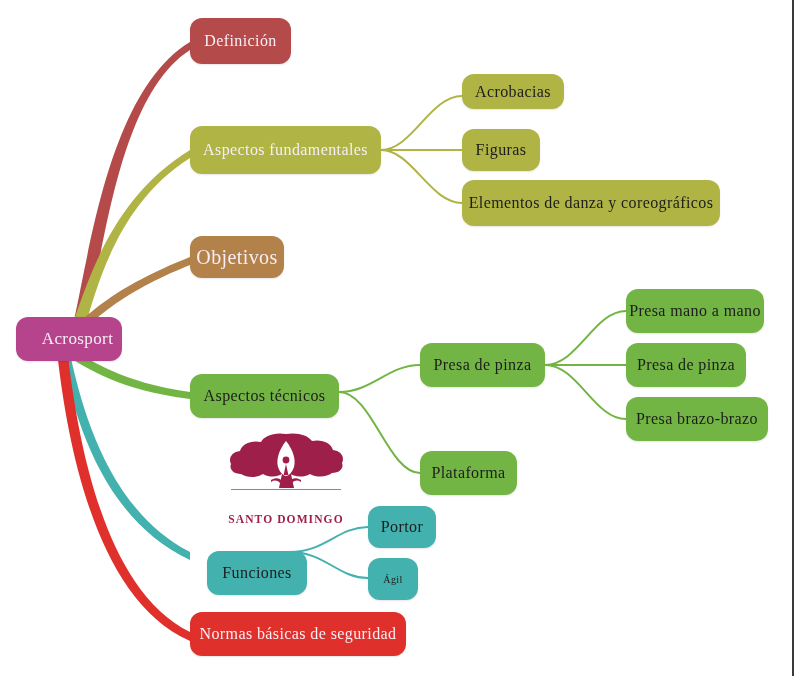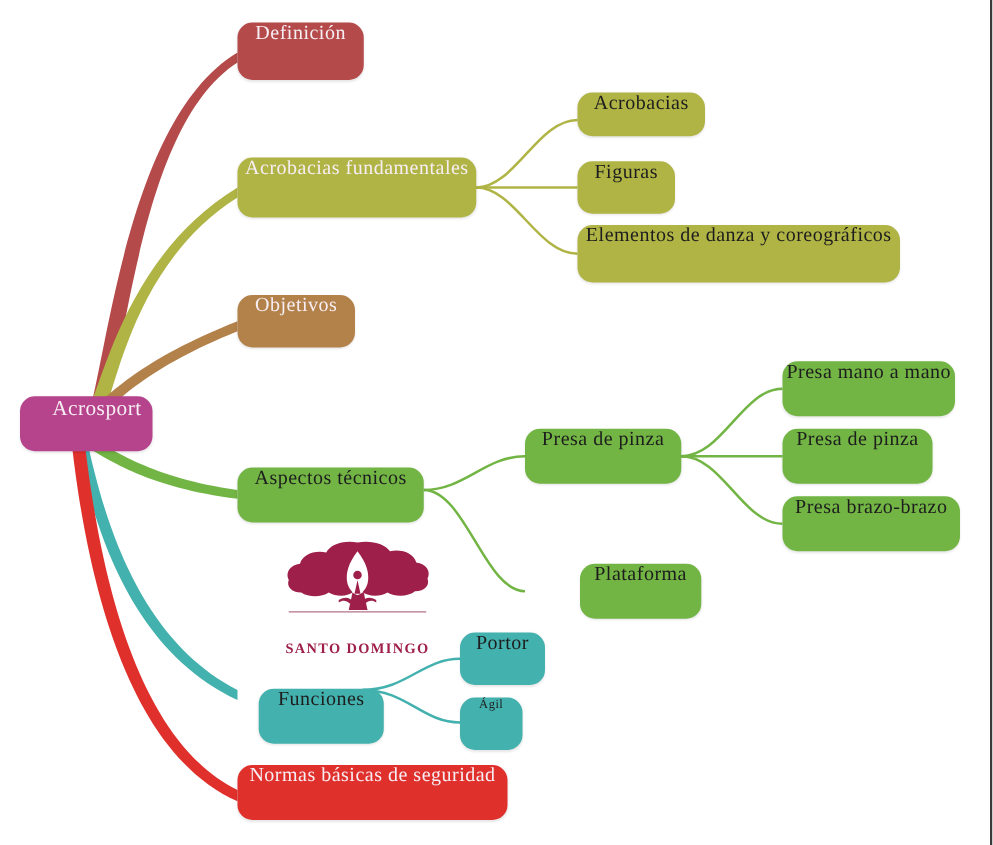--- a/index.html
+++ b/index.html
@@ -22,21 +22,21 @@
     left: 0;
     top: 0;
     width: 794px;
     height: 676px;
     pointer-events: none;
   }
   .node {
     position: absolute;
     box-sizing: border-box;
     display: flex;
-    align-items: flex-start;
+    align-items: center;
     justify-content: center;
     border-radius: 12px;
     font-family: "Liberation Serif", serif;
     letter-spacing: 0.4px;
     white-space: nowrap;
     box-shadow: 0 1px 2px rgba(0,0,0,0.10);
     cursor: pointer;
   }
   .node.light-text { color: #f7eef4; }
   .node.dark-text  { color: #1d1d1d; }
@@ -106,36 +106,36 @@
 
   <div class="node light-text" style="left:16px; top:317px; width:106px; height:44px; background:#b6448c; font-size:17px;padding-left:17px;">
     <span>Acrosport</span>
   </div>
 
   <div class="node light-text" style="left:190px; top:18px; width:101px; height:46px; background:#b44a4a; font-size:16px;">
     <span>Definición</span>
   </div>
 
   <div class="node light-text" style="left:190px; top:126px; width:191px; height:48px; background:#b0b445; font-size:16px;">
-    <span>Acrobacias fundamentales</span>
+    <span>Aspectos fundamentales</span>
   </div>
 
   <div class="node dark-text" style="left:462px; top:74px; width:102px; height:35px; background:#b0b445; font-size:16px;">
     <span>Acrobacias</span>
   </div>
 
   <div class="node dark-text" style="left:462px; top:129px; width:78px; height:42px; background:#b0b445; font-size:16px;">
     <span>Figuras</span>
   </div>
 
   <div class="node dark-text" style="left:462px; top:180px; width:258px; height:46px; background:#b0b445; font-size:16px;">
     <span>Elementos de danza y coreográficos</span>
   </div>
 
-  <div class="node light-text" style="left:190px; top:236px; width:94px; height:42px; background:#b3814a; font-size:16px;">
+  <div class="node light-text" style="left:190px; top:236px; width:94px; height:42px; background:#b3814a; font-size:20px;">
     <span>Objetivos</span>
   </div>
 
   <div class="node dark-text" style="left:190px; top:374px; width:149px; height:44px; background:#72b544; font-size:16px;">
     <span>Aspectos técnicos</span>
   </div>
 
   <div class="node dark-text" style="left:420px; top:343px; width:125px; height:44px; background:#72b544; font-size:16px;">
     <span>Presa de pinza</span>
   </div>
@@ -145,21 +145,21 @@
   </div>
 
   <div class="node dark-text" style="left:626px; top:343px; width:120px; height:44px; background:#72b544; font-size:16px;">
     <span>Presa de pinza</span>
   </div>
 
   <div class="node dark-text" style="left:626px; top:397px; width:142px; height:44px; background:#72b544; font-size:16px;">
     <span>Presa brazo-brazo</span>
   </div>
 
-  <div class="node dark-text" style="left:420px; top:451px; width:97px; height:44px; background:#72b544; font-size:16px;margin-left:44px;">
+  <div class="node dark-text" style="left:420px; top:451px; width:97px; height:44px; background:#72b544; font-size:16px;">
     <span>Plataforma</span>
   </div>
 
   <div class="node dark-text" style="left:207px; top:531px; width:100px; height:44px; background:#43b1ae; font-size:16px;margin-top:20px;">
     <span>Funciones</span>
   </div>
 
   <div class="node dark-text" style="left:368px; top:506px; width:68px; height:42px; background:#43b1ae; font-size:16px;">
     <span>Portor</span>
   </div>

